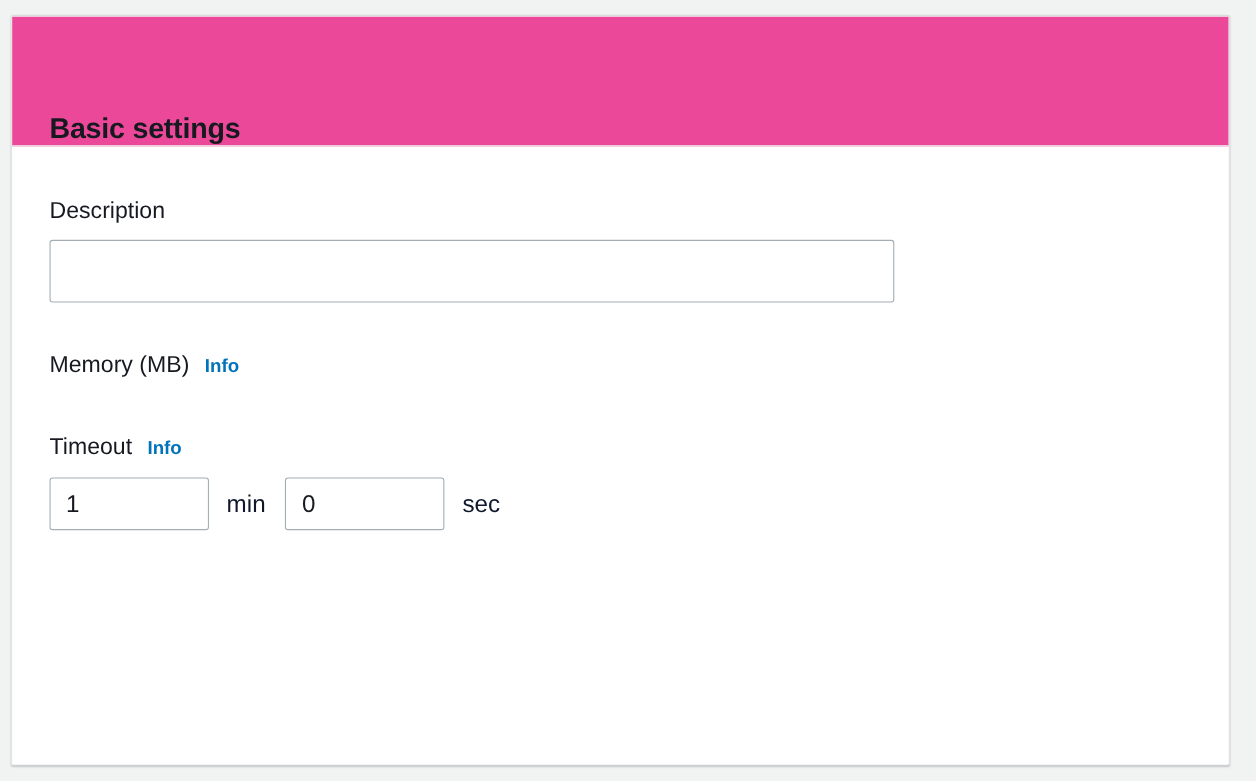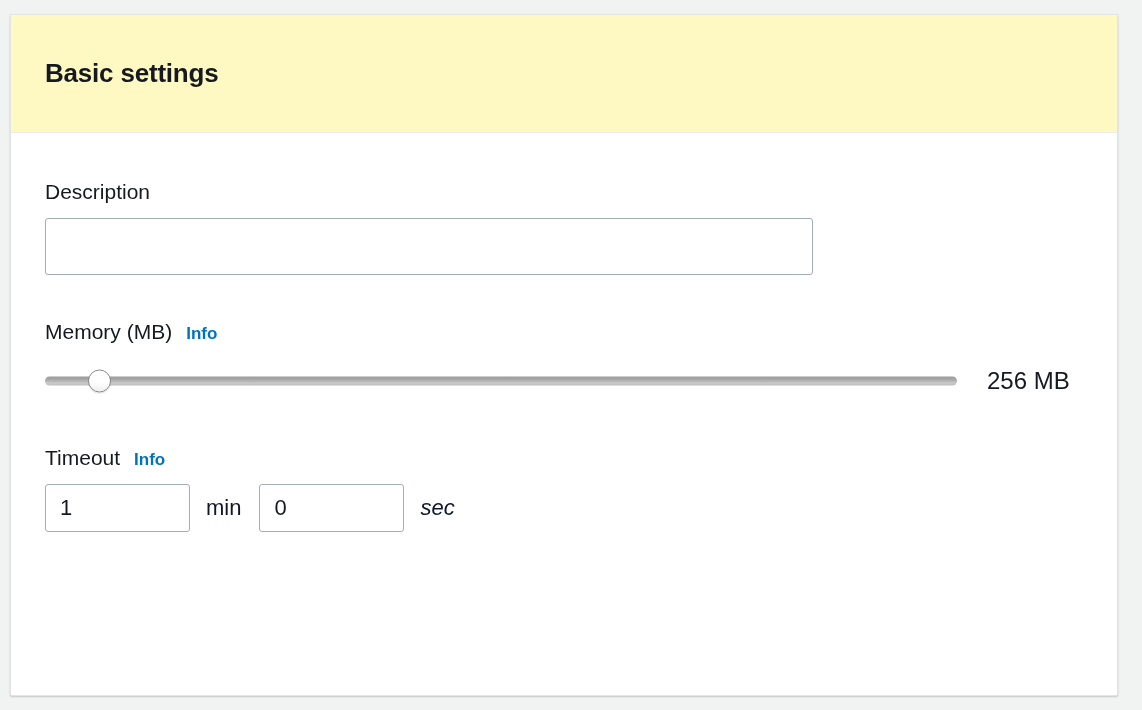--- a/index.html
+++ b/index.html
@@ -24,25 +24,25 @@
     background: #ffffff;
     border: 1px solid #e3e5e5;
     border-radius: 2px;
     box-shadow: 0 1px 2px rgba(0, 7, 22, 0.18), 0 0 1px rgba(0, 7, 22, 0.10);
     box-sizing: border-box;
     overflow: hidden;
   }
 
   .panel-header {
     height: 118px;
-    background: #fef9c3;
+    background: #ec4899;
     border-bottom: 1px solid #e9ebed;
     box-sizing: border-box;
     display: flex;
-    align-items: center;
+    align-items: flex-end;
     padding: 0 34px;
   }
   .panel-title {
     font-size: 26px;
     font-weight: bold;
     color: #16191f;
     letter-spacing: -0.2px;
   }
 
   .panel-body {
@@ -158,21 +158,21 @@
     font-size: 22px;
     color: #16191f;
     padding: 0 14px;
     outline: none;
   }
   .unit-label {
     font-size: 22px;
     color: #0f172a;
     margin: 0 18px 0 16px;
   }
-  .unit-label.last { margin-right: 0; font-style: italic; }
+  .unit-label.last { margin-right: 0; }
 </style>
 </head>
 <body>
 
 <div class="panel">
 
   <div class="panel-header">
     <div class="panel-title">Basic settings</div>
   </div>
 
@@ -184,27 +184,20 @@
       </div>
       <input class="text-input" type="text" value="" style="">
     </div>
 
     <div class="field memory-section">
       <div class="field-label">
         <span>Memory (MB)</span>
         <a class="info-link" href="#">Info</a>
       </div>
 
-      <div class="slider-row">
-        <div class="slider-wrap">
-          <div class="slider-track"></div>
-          <div class="slider-thumb" id="memory-thumb" style="left: 6%;"></div>
-        </div>
-        <div class="slider-value">256 MB</div>
-      </div>
     </div>
 
     <div class="field timeout-section">
       <div class="field-label">
         <span>Timeout</span>
         <a class="info-link" href="#">Info</a>
       </div>
       <div class="timeout-row">
         <input class="num-input" type="text" value="1" style="">
         <span class="unit-label">min</span>

